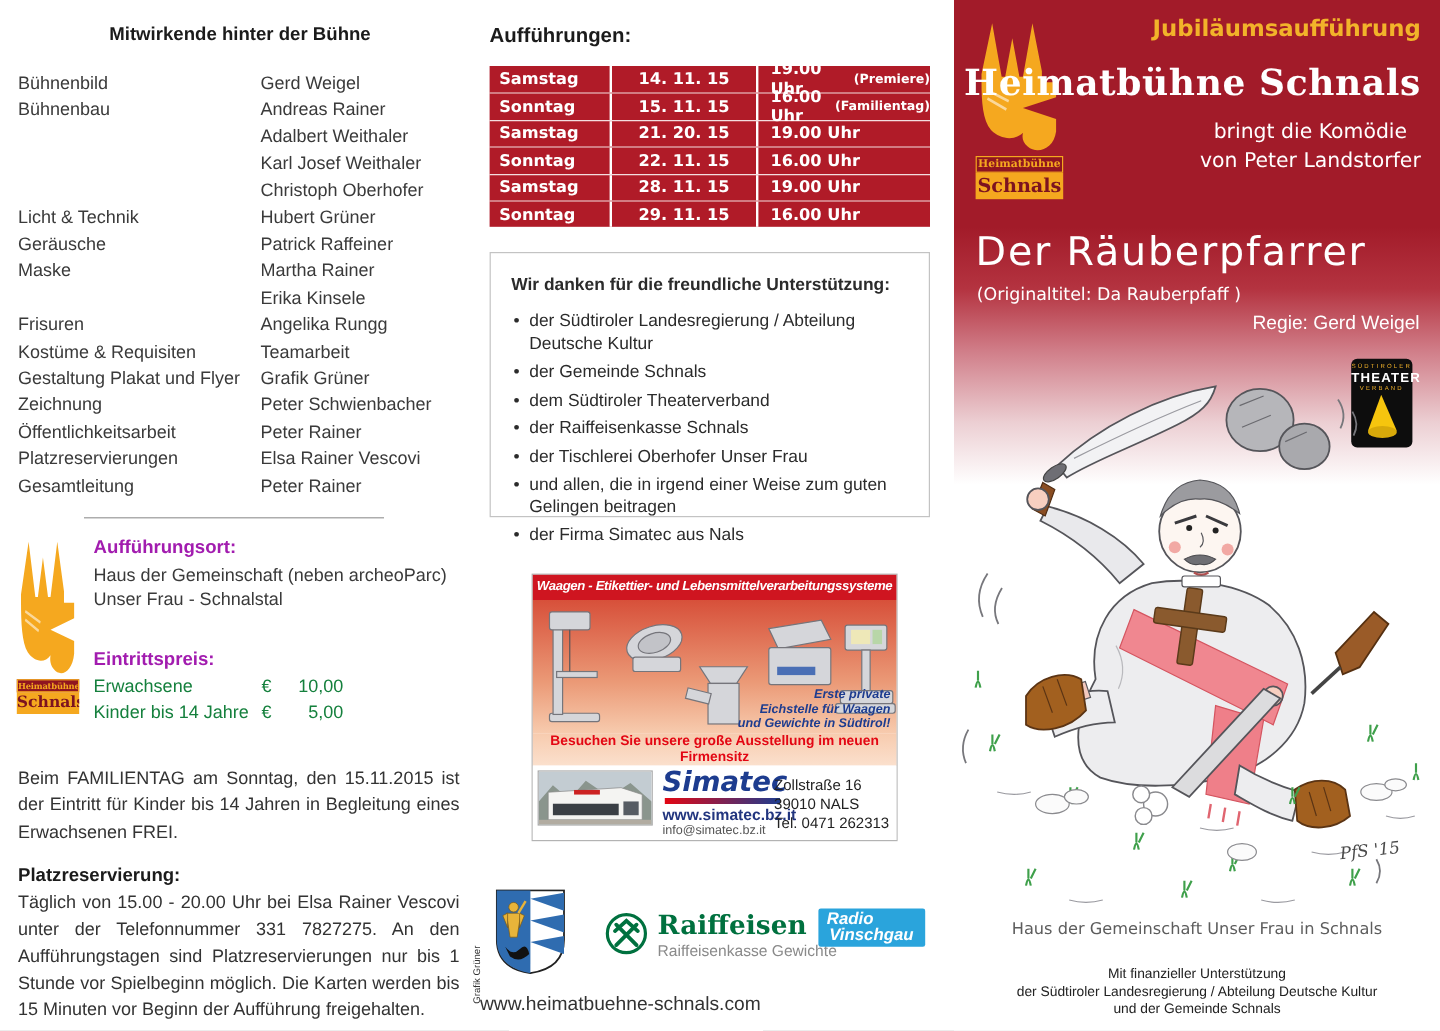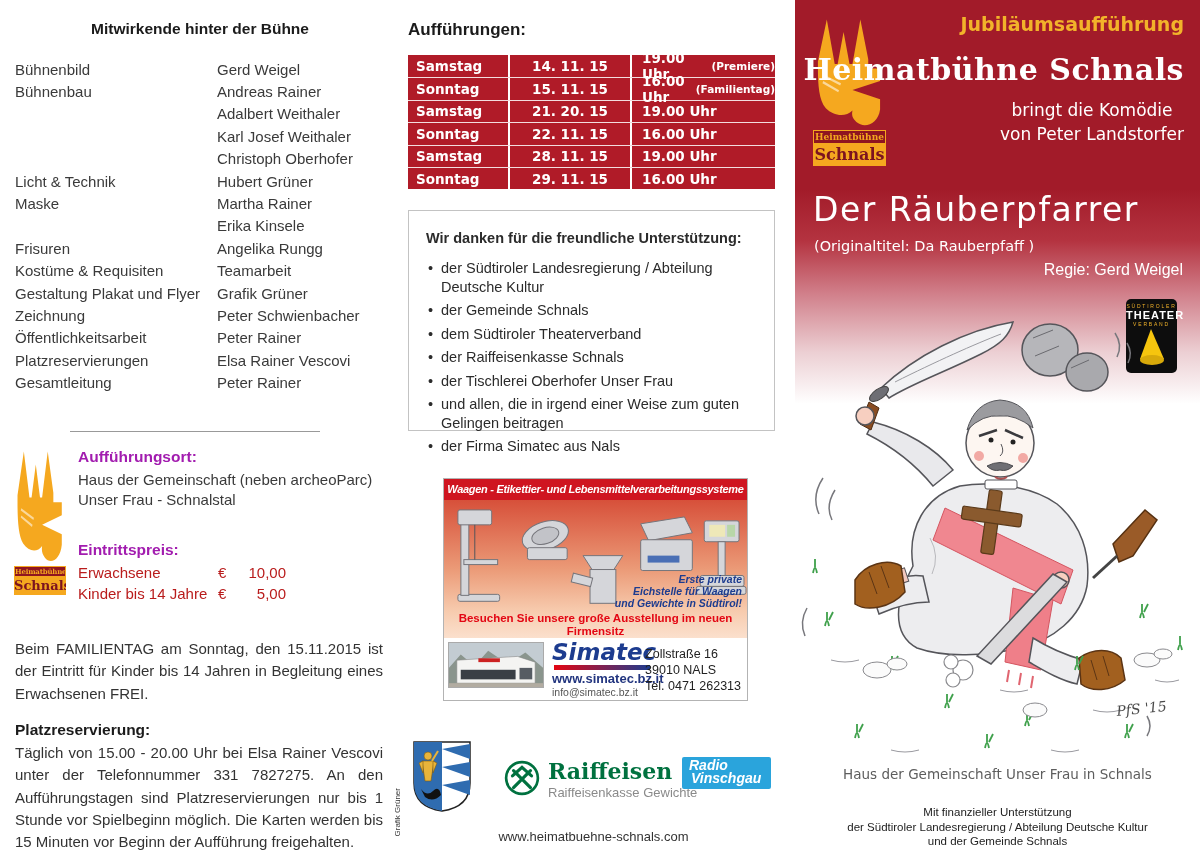--- a/index.html
+++ b/index.html
@@ -24,21 +24,21 @@
          font-family:"DejaVu Serif",serif;font-weight:bold;text-align:center;white-space:nowrap;overflow:hidden}
   .band2{background:var(--crown_yellow,#f5a81f);color:#7c1320;font-family:"DejaVu Serif",serif;font-weight:bold;text-align:center;white-space:nowrap;overflow:hidden}
   .logo-left{left:14px;top:448px;width:52px}
   .logo-left .crown{height:118px}
   .logo-left .band1{font-size:7px;line-height:10px;height:11px;letter-spacing:-0.2px}
   .logo-left .band2{font-size:13px;line-height:17px;height:18px}
   .venue-block{left:78px;top:448px;width:310px}
   .sec-head{font-weight:bold;font-size:15.5px;color:#a21caf;margin-bottom:4px}
   .venue-block .line{font-size:15px;line-height:20px;color:#3a3a3a}
   .price-block{left:78px;top:541px;width:300px}
-  .prow{display:flex;font-size:15px;line-height:20.5px;color:#b91c1c}
+  .prow{display:flex;font-size:15px;line-height:20.5px;color:#15803d}
   .plabel{width:140px}.pcur{width:22px}.pamount{width:46px;text-align:right}
   .para{left:15px;width:368px;font-size:15px;line-height:22.3px;text-align:justify;color:#333}
   .p1{top:638px}
   .res-head{left:15px;top:721px;font-weight:bold;font-size:15.5px;color:#1b1b1b}
   .p2{top:742px}
 
   
   .perf-title{left:408px;top:20px;font-weight:bold;font-size:17px;color:#1b1b1b}
   .schedule{left:408px;top:55px;width:367px;background:var(--table_red,#b01b28);color:#fff;
             font-family:"DejaVu Sans",sans-serif;font-weight:bold}
@@ -76,21 +76,21 @@
 
   .coat{left:413px;top:741px}
   .raiffeisen{left:504px;top:760px;display:flex;gap:8px;align-items:flex-start}
   .rf-text .rf-name{font-family:"DejaVu Serif",serif;font-weight:bold;font-size:22px;line-height:23px;color:var(--raiffeisen_green,#00713f)}
   .rf-text .rf-sub{font-size:13px;color:#8a8a8a;margin-top:2px}
   .radio{left:682px;top:757px;width:89px;height:32px;background:var(--radio_blue,#2aa4dc);border-radius:2px;
          color:#fff;font-weight:bold;font-style:italic;padding:1px 0 0 7px;line-height:14px}
   .radio .r1{font-size:14px}
   .radio .r2{font-size:14px;margin-top:-1px;margin-left:2px}
   .graphics-credit{left:393px;top:788px;writing-mode:vertical-rl;transform:rotate(180deg);font-size:8px;color:#333}
-  .mid-site{left:400px;top:829px;width:387px;text-align:center;font-size:13px;color:#333}
+  .mid-site{left:400px;top:829px;width:387px;font-size:16px;color:#333}
 
   
   .right{left:795px;top:0;width:405px;height:859px;
          background:linear-gradient(180deg,var(--panel_red,#a21b29) 0%,var(--panel_red,#a21b29) 22%,
                     #b43340 28%,#d07d88 34%,#eccfd3 41%,#ffffff 47%,#ffffff 100%)}
   .logo-right{left:18px;top:16px;width:73px}
   .logo-right .crown{height:114px}
   .logo-right .band1{font-size:9px;line-height:13px;height:14px}
   .logo-right .band2{font-size:16px;line-height:21px;height:22px}
   .kicker{right:16px;top:13px;font-family:"DejaVu Sans",sans-serif;font-weight:bold;font-size:19px;color:var(--gold,#f2b32a)}
@@ -130,20 +130,24 @@
         <span class="crole"></span>
         <span class="cname">Karl Josef Weithaler</span>
       </div>
     <div class="crow">
         <span class="crole"></span>
         <span class="cname">Christoph Oberhofer</span>
       </div>
     <div class="crow">
         <span class="crole">Licht &amp; Technik</span>
         <span class="cname">Hubert Grüner</span>
+      </div>
+    <div class="crow">
+        <span class="crole">Geräusche</span>
+        <span class="cname">Patrick Raffeiner</span>
       </div>
     <div class="crow">
         <span class="crole">Maske</span>
         <span class="cname">Martha Rainer</span>
       </div>
     <div class="crow">
         <span class="crole"></span>
         <span class="cname">Erika Kinsele</span>
       </div>
     <div class="crow">

